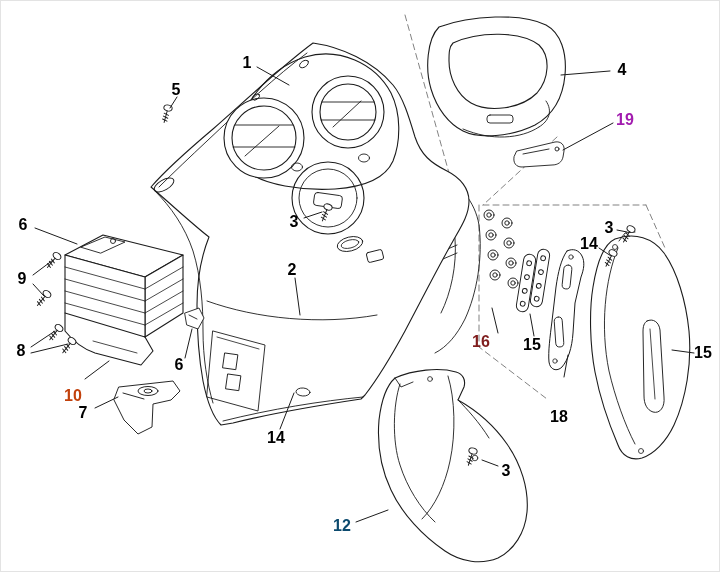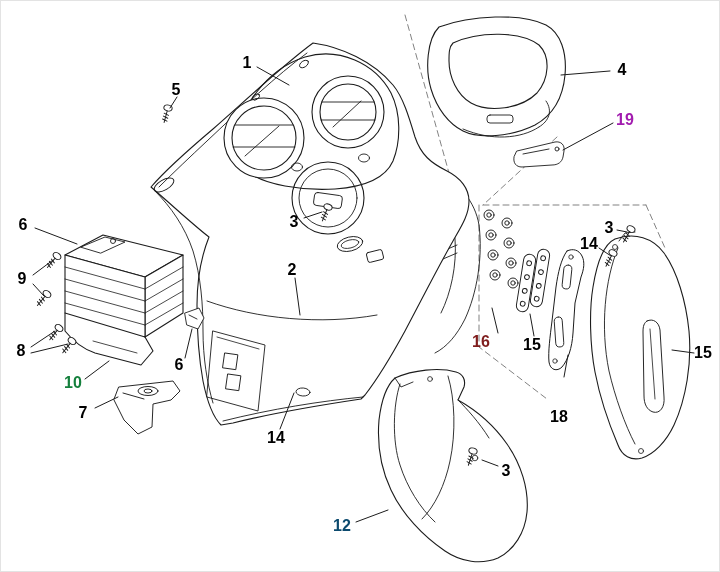--- a/index.html
+++ b/index.html
@@ -294,21 +294,21 @@
       <div class="callout" style="left: 175px; top: 89px; color: rgb(0, 0, 0);">5</div>
       <div class="callout" style="left: 621px; top: 69px; color: rgb(0, 0, 0);">4</div>
       <div class="callout" style="left: 624px; top: 119px; color: #a21caf;">19</div>
       <div class="callout" style="left: 22px; top: 224px; color: rgb(0, 0, 0);">6</div>
       <div class="callout" style="left: 21px; top: 278px; color: rgb(0, 0, 0);">9</div>
       <div class="callout" style="left: 293px; top: 221px; color: rgb(0, 0, 0);">3</div>
       <div class="callout" style="left: 291px; top: 269px; color: rgb(0, 0, 0);">2</div>
       <div class="callout" style="left: 588px; top: 243px; color: rgb(0, 0, 0);">14</div>
       <div class="callout" style="left: 608px; top: 227px; color: rgb(0, 0, 0);">3</div>
       <div class="callout" style="left: 20px; top: 350px; color: rgb(0, 0, 0);">8</div>
-      <div class="callout" style="left: 72px; top: 382px; color: #15803d;">10</div>
+      <div class="callout" style="left: 72px; top: 395px; color: #c2410c;">10</div>
       <div class="callout" style="left: 178px; top: 364px; color: rgb(0, 0, 0);">6</div>
       <div class="callout" style="left: 82px; top: 412px; color: rgb(0, 0, 0);">7</div>
       <div class="callout" style="left: 275px; top: 437px; color: rgb(0, 0, 0);">14</div>
       <div class="callout" style="left: 480px; top: 341px; color: #7f1d1d;">16</div>
       <div class="callout" style="left: 531px; top: 344px; color: rgb(0, 0, 0);">15</div>
       <div class="callout" style="left: 558px; top: 384px; color: rgb(0, 0, 0); margin-top: 32px;">18</div>
       <div class="callout" style="left: 702px; top: 352px; color: rgb(0, 0, 0);">15</div>
       <div class="callout" style="left: 505px; top: 470px; color: rgb(0, 0, 0);">3</div>
       <div class="callout" style="left: 341px; top: 525px; color: #0c4a6e;">12</div>
     </div>

